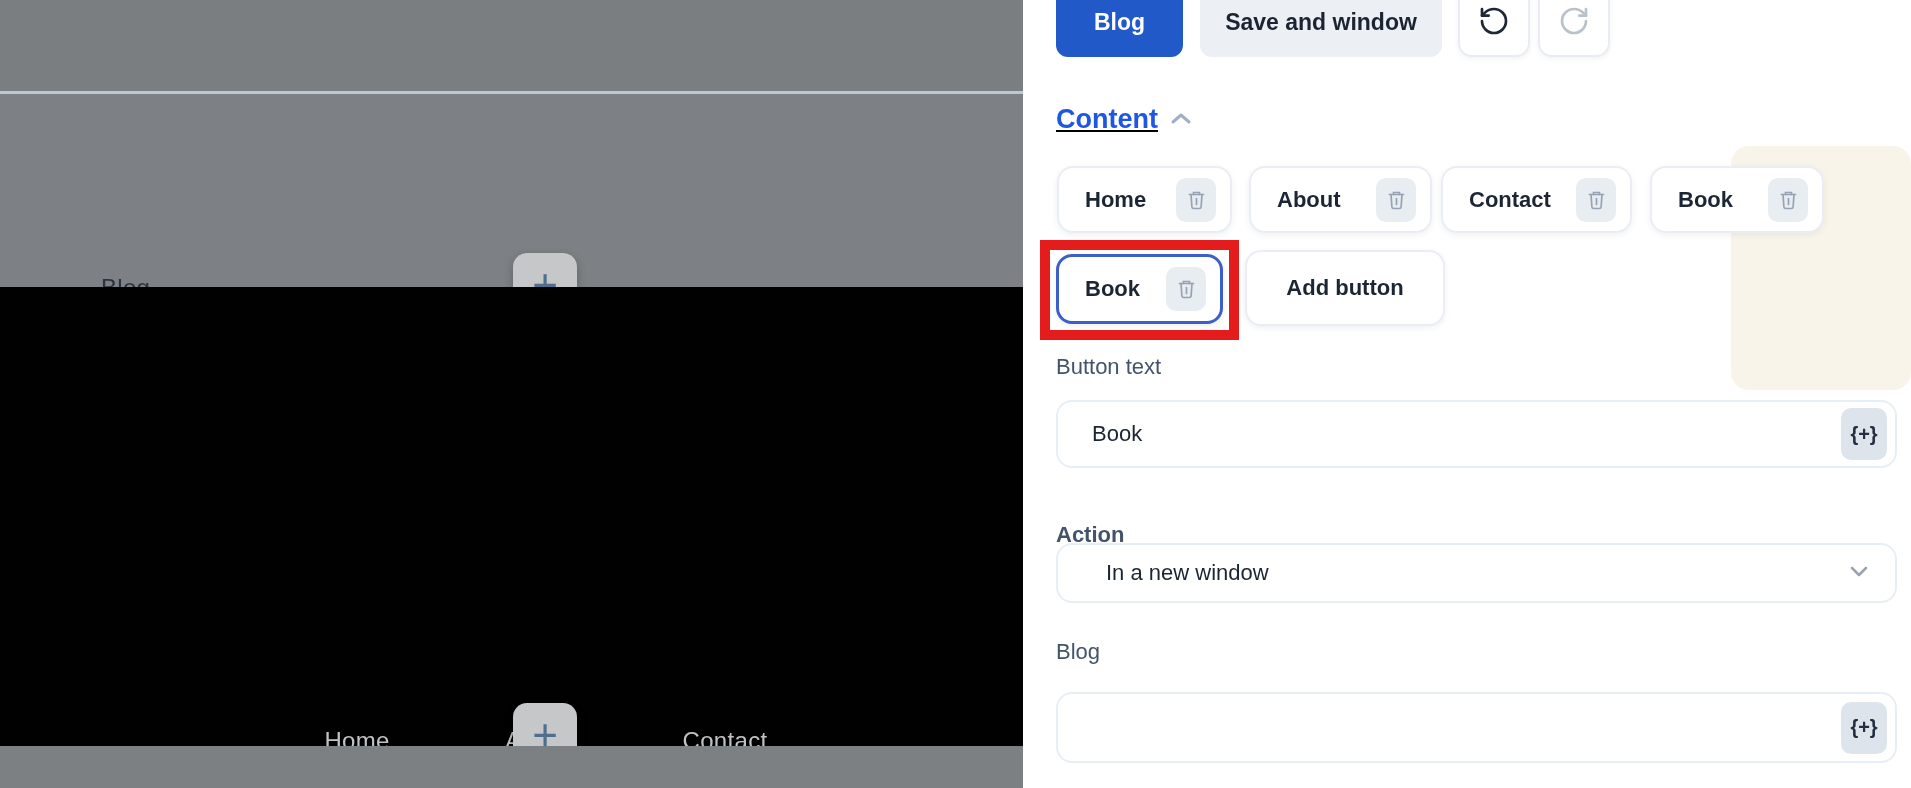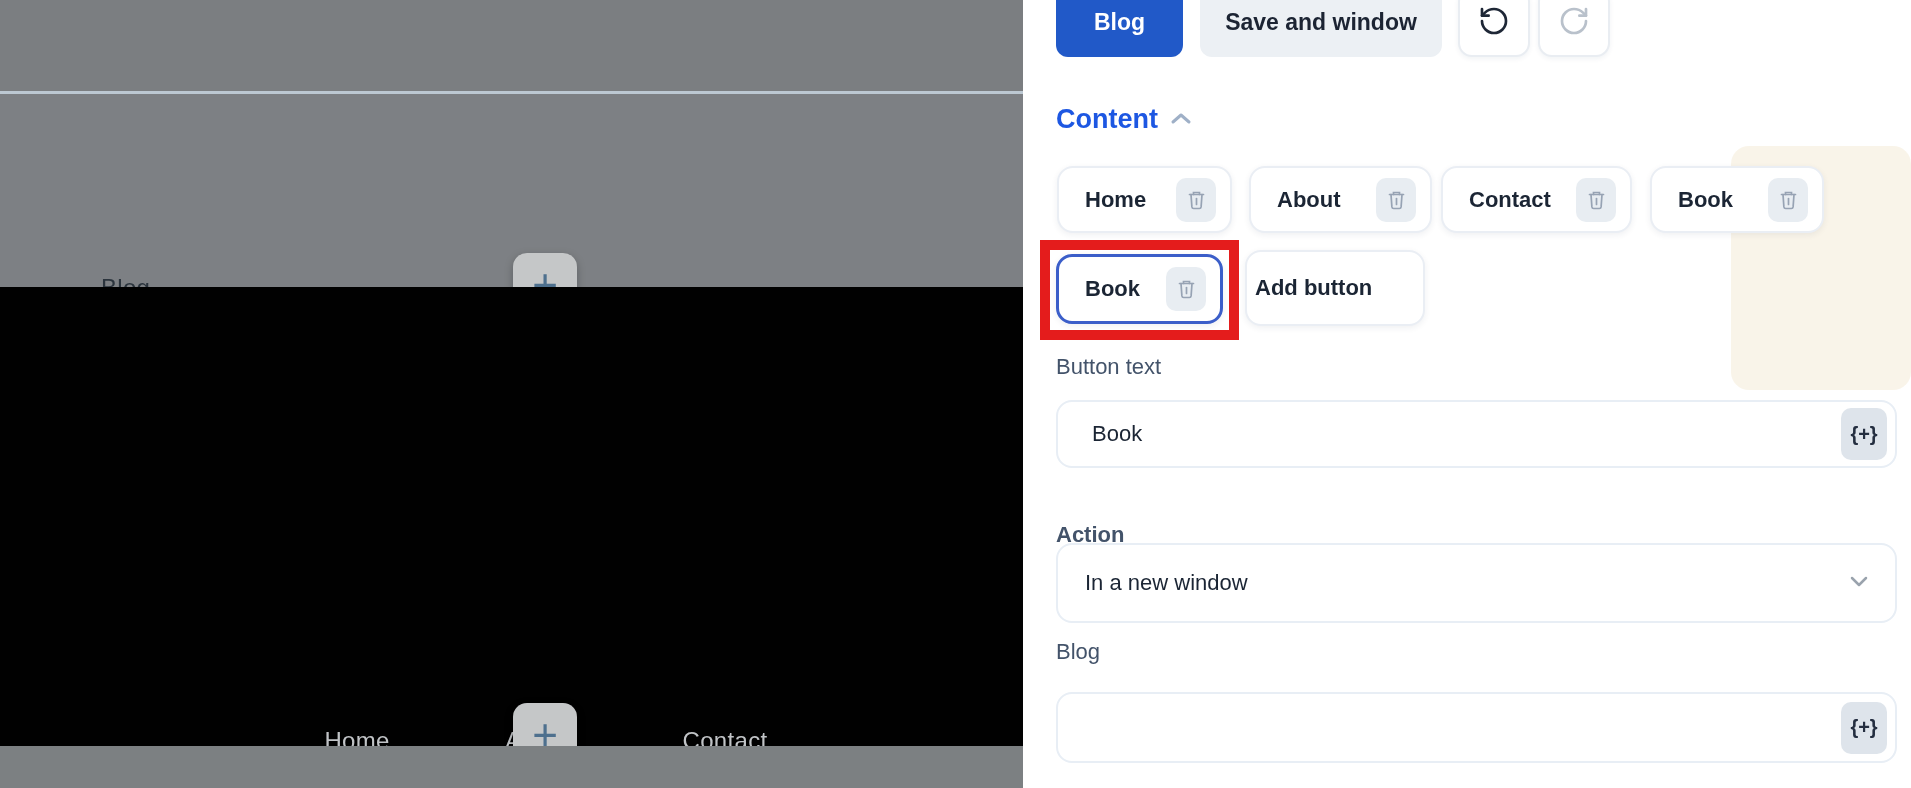--- a/index.html
+++ b/index.html
@@ -33,57 +33,57 @@
 
   .btn { display:flex; align-items:center; justify-content:center; cursor:pointer; }
   .save-btn { left:1056px; top:-12px; width:127px; height:69px; border-radius:12px;
     background:#2159c8; color:#ffffff; font-size:23px; font-weight:700; }
   .saveclose-btn { left:1200px; top:-12px; width:242px; height:69px; border-radius:12px;
     background:#ecf0f4; color:#1c2433; font-size:23px; font-weight:700; }
   .icon-btn { top:-12px; width:72px; height:69px; border-radius:14px; background:#ffffff;
     border:2px solid #e9edf2; box-shadow:0 2px 5px rgba(23,43,77,.06); }
   .undo-btn { left:1458px; } .redo-btn { left:1538px; }
 
-  .section-heading { left:1056px; top:104px; display:flex; align-items:center; gap:12px; cursor:pointer; }
+  .section-heading { left:1056px; top:104px; display:flex; align-items:center; gap:12px; cursor:pointer;text-decoration:underline; }
   .section-heading .txt { color:#1d57e2; font-size:27px; font-weight:700; }
 
   .chip { background:#ffffff; border:2px solid #eaeef4; border-radius:16px;
     box-shadow:0 2px 6px rgba(23,43,77,.07);
     display:flex; align-items:center; justify-content:space-between;
     padding:0 14px 0 26px; cursor:pointer; }
   .chip .lbl { font-size:22px; font-weight:600; color:#1b2534; margin-right:16px; }
   .trash-chip { width:40px; height:44px; border-radius:10px; background:#e8edf2;
     display:flex; align-items:center; justify-content:center; cursor:pointer; flex:0 0 auto; }
 
   .chip-home    { left:1057px; top:166px; width:175px; height:67px; }
   .chip-about   { left:1249px; top:166px; width:183px; height:67px; }
   .chip-contact { left:1441px; top:166px; width:191px; height:67px; }
   .chip-book1   { left:1650px; top:166px; width:174px; height:67px; }
   .chip-book2   { left:1056px; top:254px; width:167px; height:70px; border:3px solid #3b5ec9; }
-  .chip-add     { left:1245px; top:250px; width:180px; height:76px; justify-content:flex-start; padding:0 8px; }
+  .chip-add     { left:1245px; top:250px; width:200px; height:76px; justify-content:center; padding:0 8px; }
   .chip-add .lbl { font-weight:700; margin:0; }
   .red-annotation { left:1040px; top:240px; width:199px; height:100px; border:10px solid #e41c1c; z-index:5; pointer-events:none; }
 
   .field-label { left:1056px; font-size:22px; color:#43536a;text-align:right; }
   .lbl-buttontext { top:354px; } .lbl-action { top:522px;font-weight:bold; } .lbl-link { top:639px; }
 
   .input-wrap { left:1056px; width:841px; background:#ffffff; border:2px solid #e8eef5;
     border-radius:16px; display:flex; align-items:center; }
   .input-buttontext { top:400px; height:68px; }
   .input-link { top:692px; height:71px; }
   .input-wrap input { border:none; outline:none; background:transparent; flex:1;
     padding:0 70px 0 34px; font-size:22px; color:#1b2534; font-family:"Liberation Sans", sans-serif; }
   .token-btn { position:absolute; right:8px; top:50%; transform:translateY(-50%);
     width:46px; height:52px; border-radius:10px; background:#dee4eb;
     display:flex; align-items:center; justify-content:center;
     font-size:20px; font-weight:700; color:#242e40; cursor:pointer; }
 
-  .select-wrap { left:1056px; top:543px; width:841px; height:80px; background:#ffffff;
+  .select-wrap { left:1056px; top:543px; width:841px; height:60px; background:#ffffff;
     border:2px solid #e8eef5; border-radius:16px; display:flex; align-items:center;
-    justify-content:space-between; padding:0 26px 0 27px; cursor:pointer; }
+    justify-content:space-between; padding:0 26px 0 48px; cursor:pointer; }
   .select-wrap .val { font-size:22px; color:#1b2534; }
 </style>
 </head>
 <body>
 
 <div class="abs preview-topbar"></div>
 <div class="abs preview-divider"></div>
 
 <div class="abs preview-header">
   <span class="abs blog-title">Blog</span>

